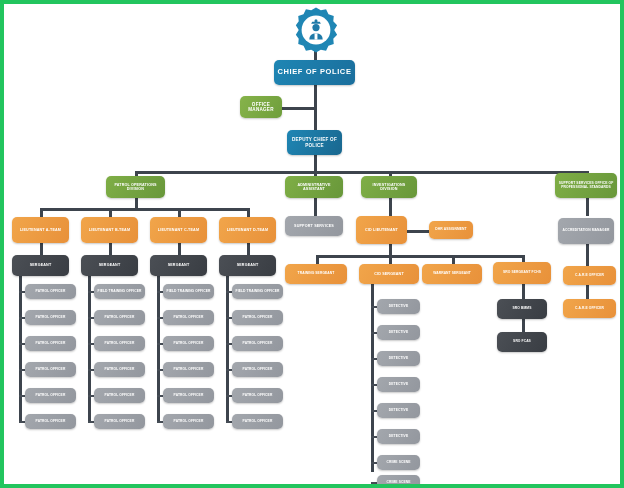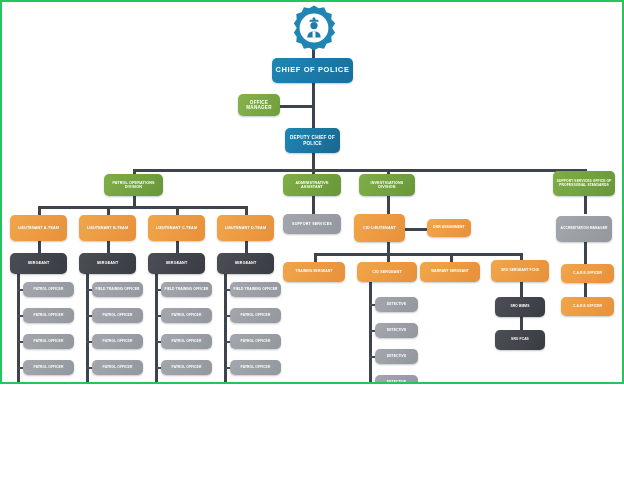--- a/index.html
+++ b/index.html
@@ -1,22 +1,22 @@
 <!DOCTYPE html>
 <html><head>
 <meta charset="utf-8">
 <style>
   html,body{margin:0;padding:0;background:#ffffff;}
   body{font-family:"Liberation Sans", sans-serif;}
 
   #canvas{
     position:relative;
-    width:624px;height:384px;
+    width:624px;height:488px;
     background:#ffffff;
-    border:2px solid #22c55e;
+    border:4px solid #22c55e;
     box-sizing:border-box;
     overflow:hidden;
   }
 
   
   .line{position:absolute;background:#3d444d;z-index:1;}
   .line.v{width:3px;}
   .line.h{height:3px;}
   .line.thin{background:#454c55;}
   .line.h.thin{height:2px;}

